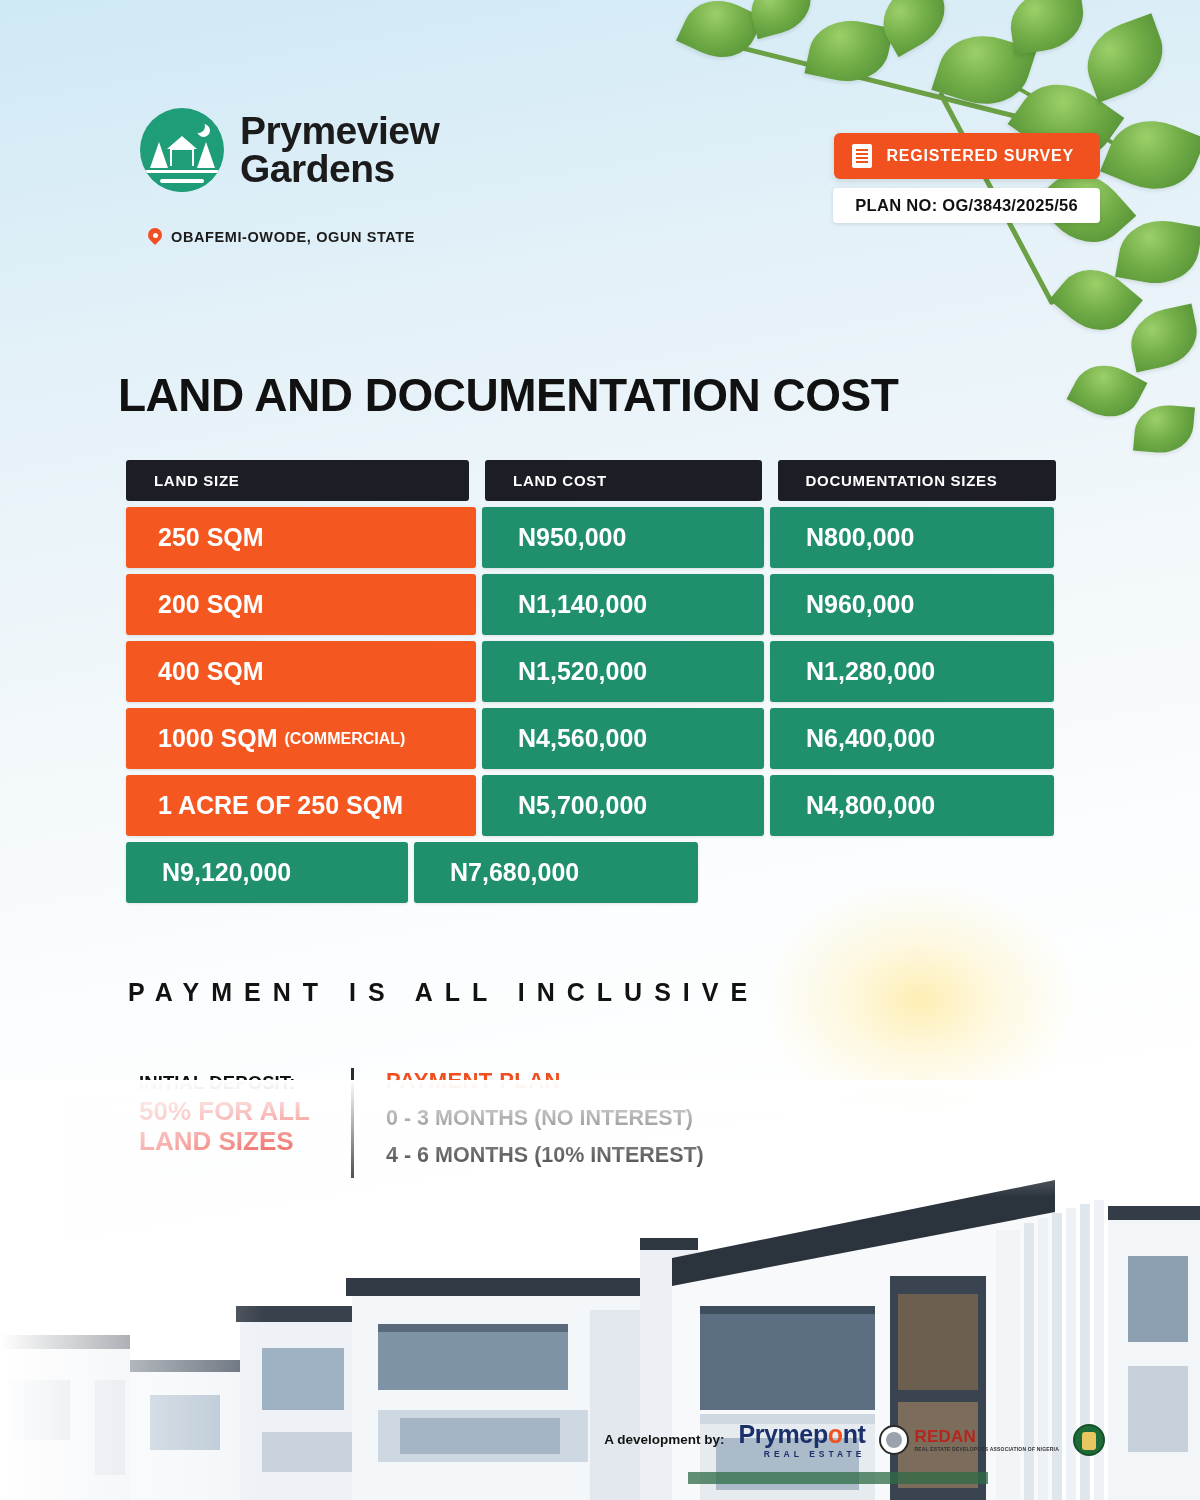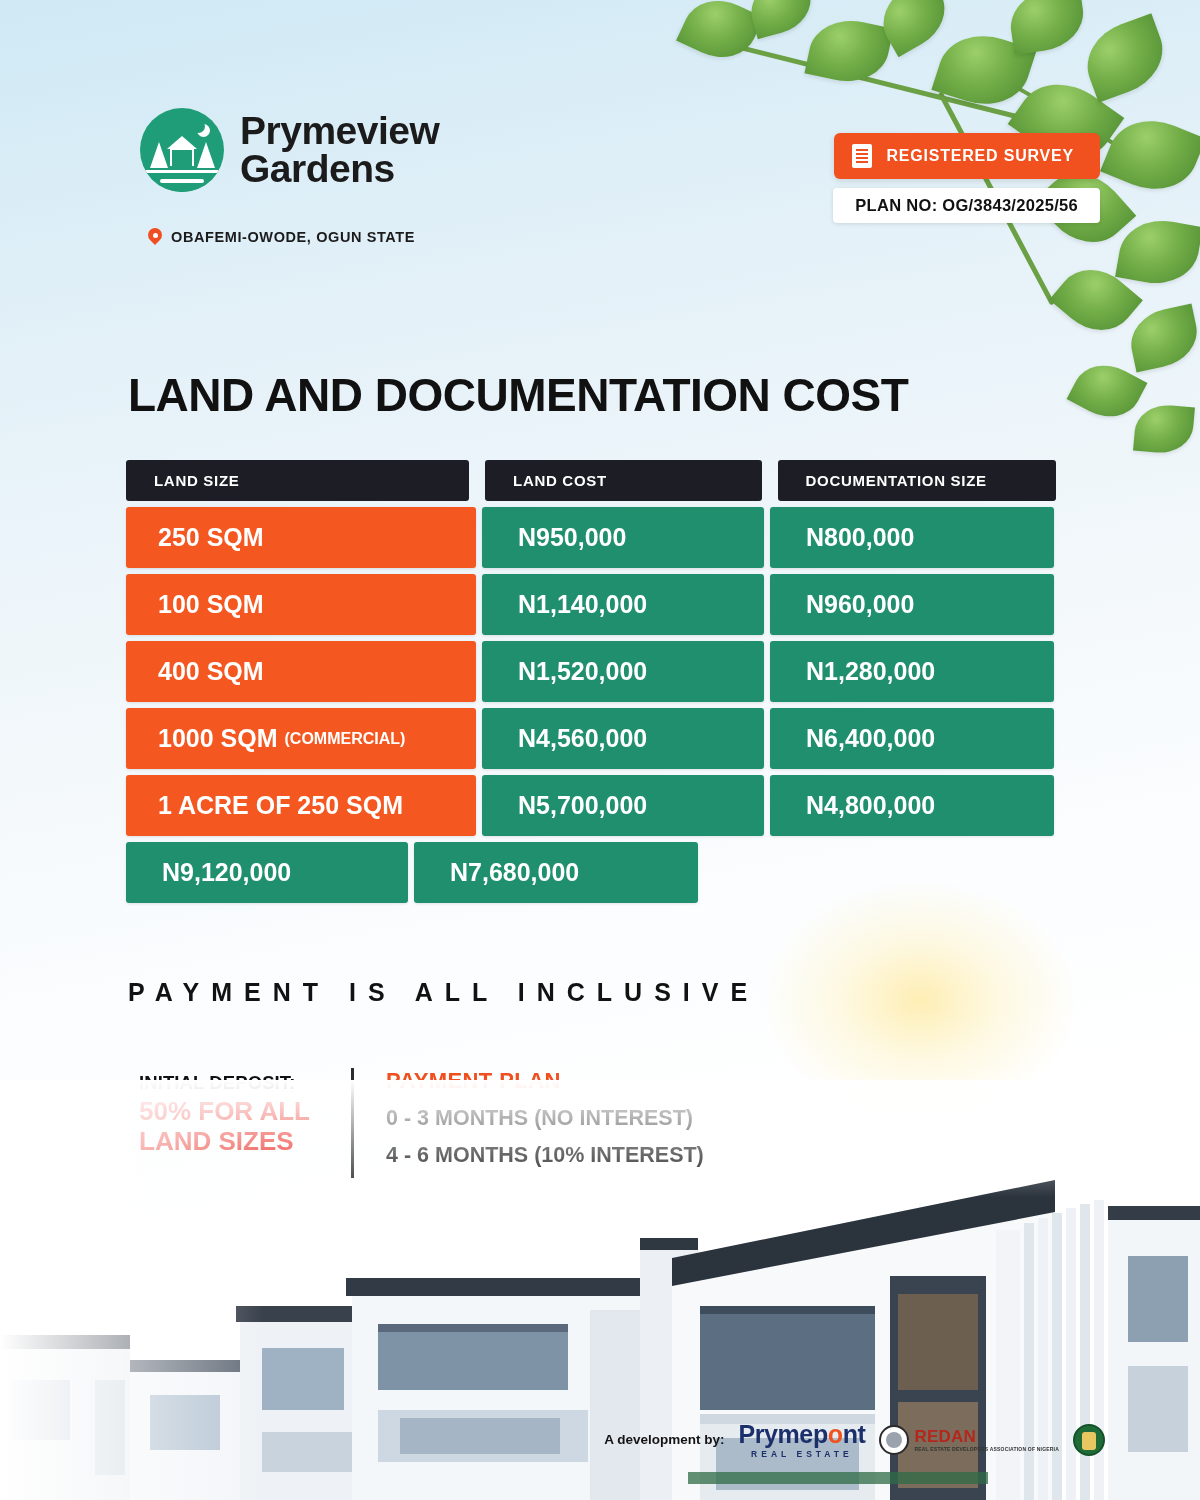--- a/index.html
+++ b/index.html
@@ -134,21 +134,20 @@
     padding: 8px 22px;
     font-size: 16.5px; font-weight: 700; letter-spacing: 0.3px;
     box-shadow: 0 1px 4px rgba(0,0,0,0.12);
   }
 
   
   .title {
     position: absolute; left: 118px; top: 368px;
     font-size: 46px; font-weight: 800; color: #111111;
     letter-spacing: -0.5px;
-    margin-left: 10px;
   }
 
   
   .table { position: absolute; left: 126px; top: 460px; width: 930px; }
   .thead { display: flex; gap: 16px; }
   .th {
     background: #1d1d26; color: #ffffff;
     font-size: 15px; font-weight: 700; letter-spacing: 0.7px;
     padding: 12px 0 12px 28px;
     border-radius: 3px;
@@ -202,21 +201,21 @@
 
   
   .buildings { position: absolute; left: 0; bottom: 0; width: 1200px; height: 420px; }
 
   
   .footer {
     position: absolute; right: 95px; bottom: 42px;
     display: flex; align-items: center; gap: 14px;
   }
   .dev-by { font-size: 13.5px; font-weight: 700; color: #141414; }
-  .pp-logo { text-align: center; line-height: 1; }
+  .pp-logo { text-align: right; line-height: 1; }
   .pp-name { font-size: 25px; font-weight: 800; color: #1b2f6b; letter-spacing: -0.4px; }
   .pp-name .o { color: #f0511f; }
   .pp-sub { font-size: 8.5px; font-weight: 700; color: #1b2f6b; letter-spacing: 4px; margin-top: 3px; }
   .redan {
     display: flex; align-items: center; gap: 5px;
   }
   .redan-seal {
     width: 30px; height: 30px; border-radius: 50%;
     background: #ffffff; border: 2px solid #2b2b2b;
     position: relative;
@@ -294,34 +293,34 @@
     <span>REGISTERED SURVEY</span>
   </div>
   <div class="plan-no">PLAN NO: OG/3843/2025/56</div>
 
   <div class="title">LAND AND DOCUMENTATION COST</div>
 
   <div class="table">
     <div class="thead">
       <div class="th c1">LAND SIZE</div>
       <div class="th c2">LAND COST</div>
-      <div class="th c3">DOCUMENTATION SIZE</div>
+      <div class="th c3">DOCUMENTATION SIZES</div>
     </div>
 
     <div class="trow">
       <div class="cell size c1">
           <span>250 SQM</span>
         </div>
       <div class="cell cost c2">N950,000</div>
       <div class="cell cost c3">N800,000</div>
     </div>
 
     <div class="trow">
       <div class="cell size c1">
-          <span>100 SQM</span>
+          <span>200 SQM</span>
         </div>
       <div class="cell cost c2">N1,140,000</div>
       <div class="cell cost c3">N960,000</div>
     </div>
 
     <div class="trow">
       <div class="cell size c1">
           <span>400 SQM</span>
         </div>
       <div class="cell cost c2">N1,520,000</div>

